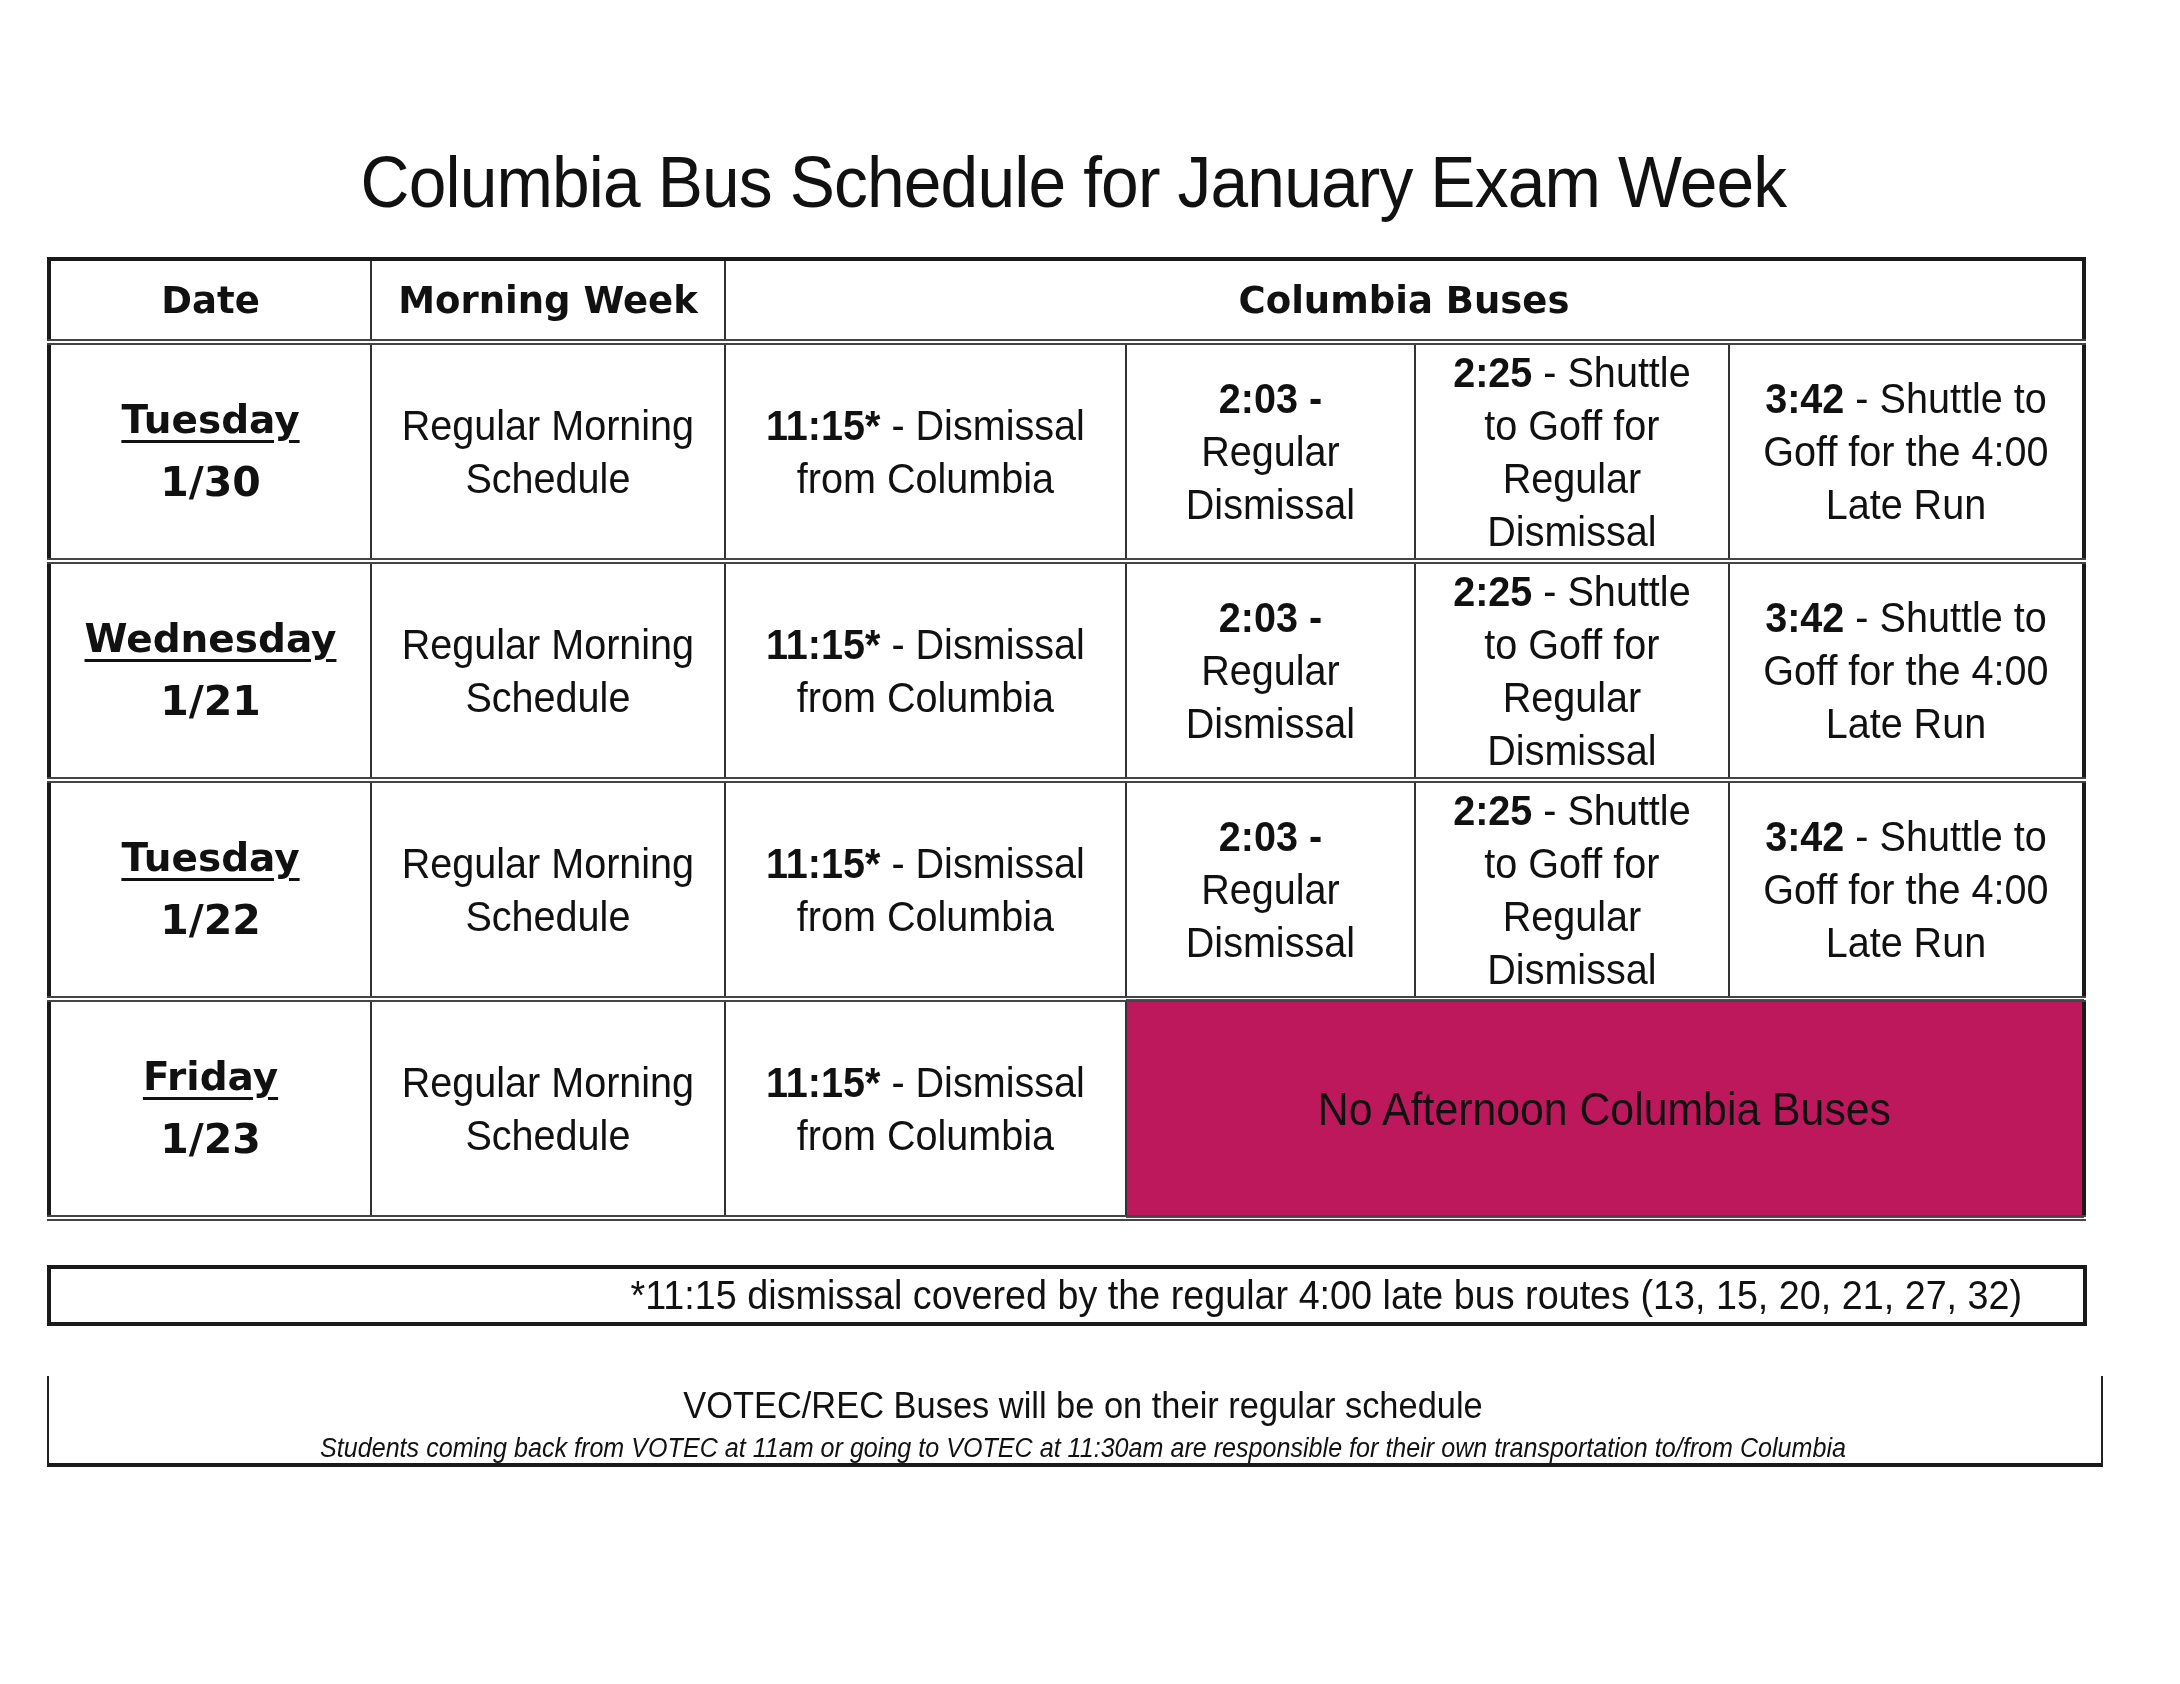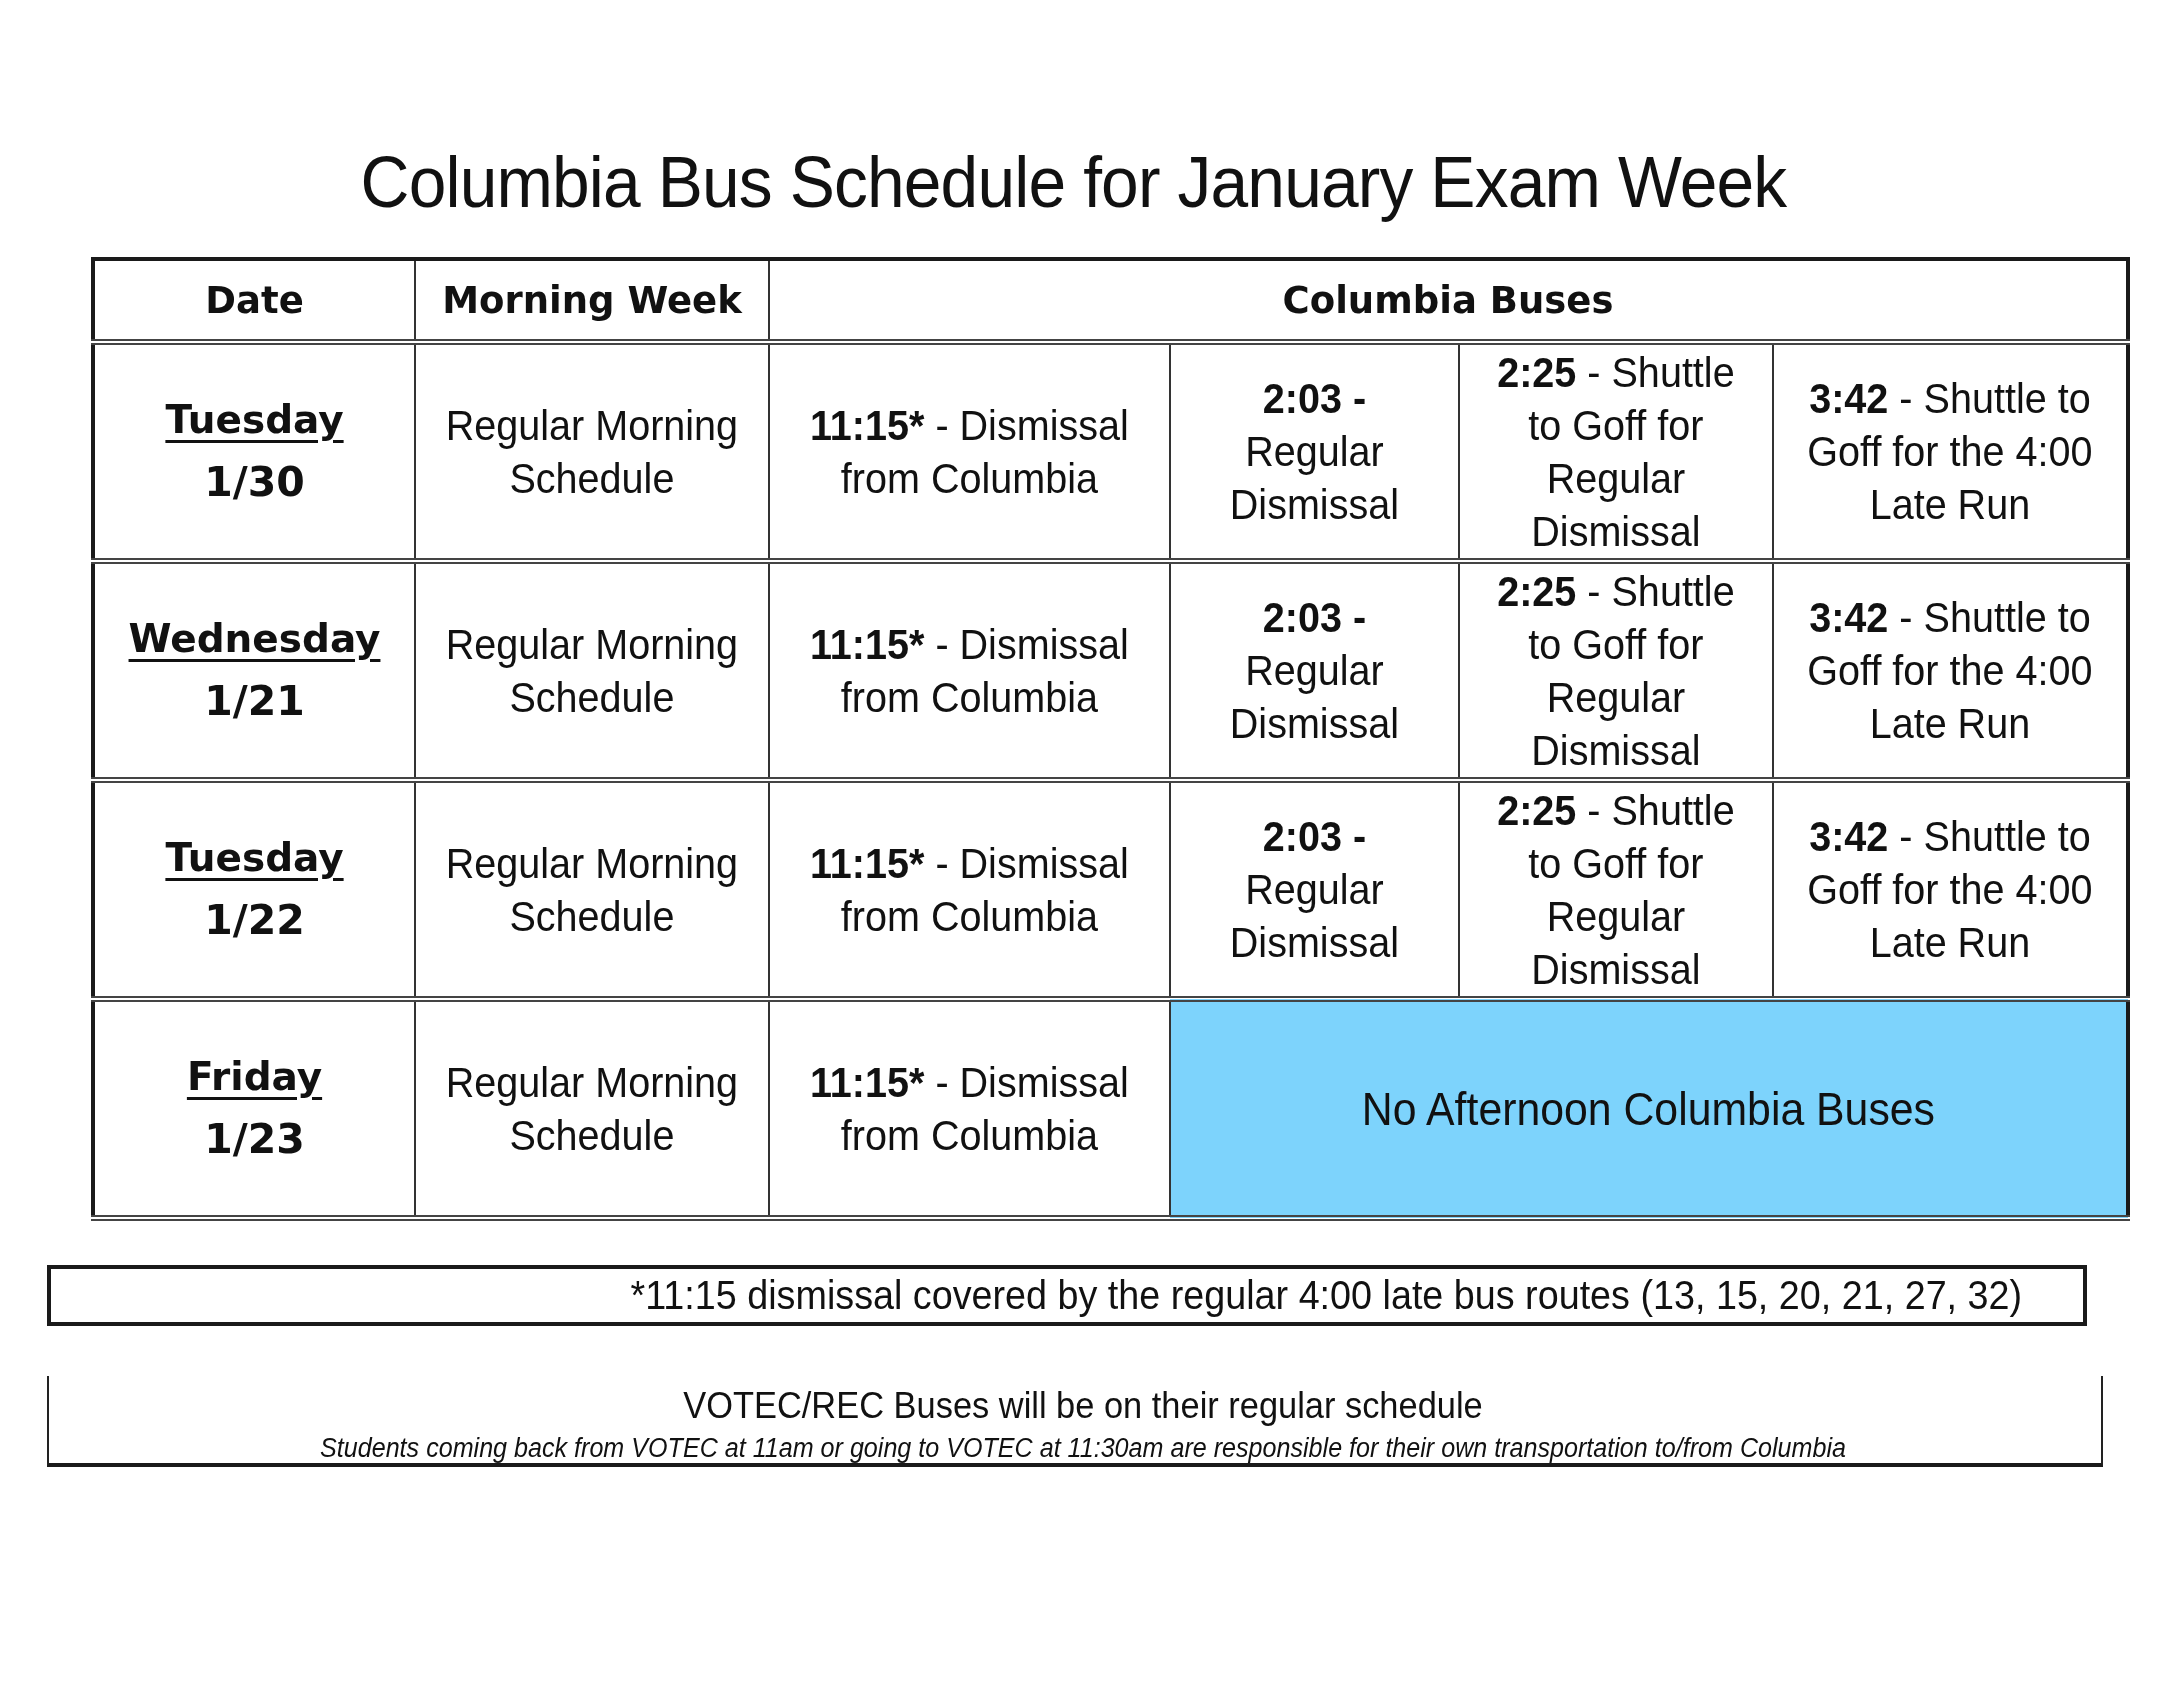--- a/index.html
+++ b/index.html
@@ -1,26 +1,26 @@
 <!DOCTYPE html>
 <html style="font-size:13.6px"><head>
 <meta charset="utf-8">
 <style>
   html, body { margin:0; padding:0; background:#ffffff; }
   body { width:2181px; height:1685px; position:relative; overflow:hidden; font-family:"Liberation Sans", sans-serif; color:#111; }
   .title { position:absolute; left:0; width:2147px; top:141px; text-align:center; font-size:72px; font-family:"Liberation Sans", sans-serif; letter-spacing:-0.9px; transform:scaleX(0.94); transform-origin:1073px 0; }
-  table.sched { position:absolute; left:47px; top:257px; width:2036px; border-collapse:collapse; table-layout:fixed; border:4.3px solid #1a1a1a;margin-left:44px; }
+  table.sched { position:absolute; left:47px; top:257px; width:2036px; border-collapse:collapse; table-layout:fixed; border:4.3px solid #1a1a1a; }
   table.sched td, table.sched th { border:2.6px solid #333; text-align:center; vertical-align:middle; padding:0 5.1px; }
   table.sched th { height:78px; font-family:"DejaVu Sans", sans-serif; font-weight:bold; font-size:37px; border-bottom:6.8px double #444; }
   table.sched tr.row td { height:213px; border-bottom:6.8px double #444; }
   .date-name { font-family:"DejaVu Sans", sans-serif; font-weight:bold; font-size:39px; text-decoration:underline; text-underline-offset:6.8px; display:block; margin-bottom:15.3px; }
   .date-num { font-family:"DejaVu Sans", sans-serif; font-weight:bold; font-size:41px; display:block; }
   .cell-text { font-size:43px; line-height:53px; display:block; transform:scaleX(0.92); }
   .cell-text b { font-weight:bold; }
-  td.gray { background:#7dd3fc; }
+  td.gray { background:#be185d; }
   .noafternoon { font-size:46px; transform:scaleX(0.93); display:block; }
   .footnote { position:absolute; left:47px; top:1265px; width:2032px; height:53px; border:4.3px solid #1a1a1a; text-align:right; font-weight:normal; font-size:41px; line-height:53px; }
   .footnote span { display:inline-block; transform:scaleX(0.92); }
   .votec { position:absolute; left:47px; top:1376px; width:2036px; height:87px; border-left:2.6px solid #222; border-right:2.6px solid #222; border-bottom:4.3px solid #1a1a1a; text-align:center;padding-left:16px; }
   .votec .line1 { font-size:37px; margin-top:8.5px; display:block; transform:scaleX(0.93); }
   .votec .line2 { font-size:27px; font-style:italic; margin-top:6.8px; display:block; transform:scaleX(0.93); }
 </style>
 </head>
 <body>
 

